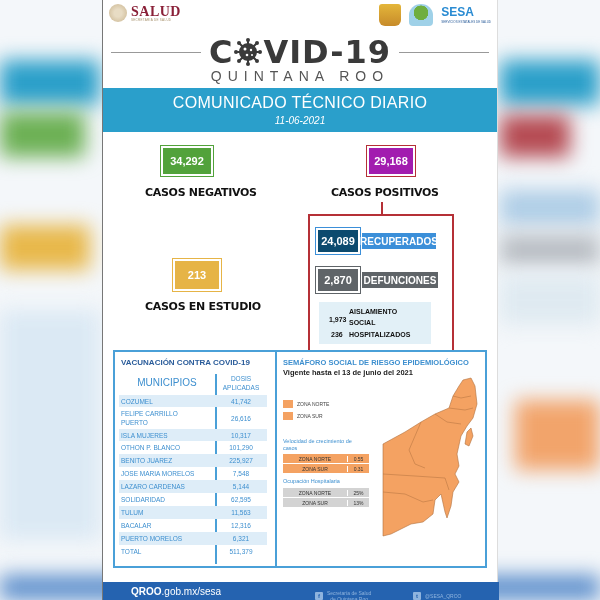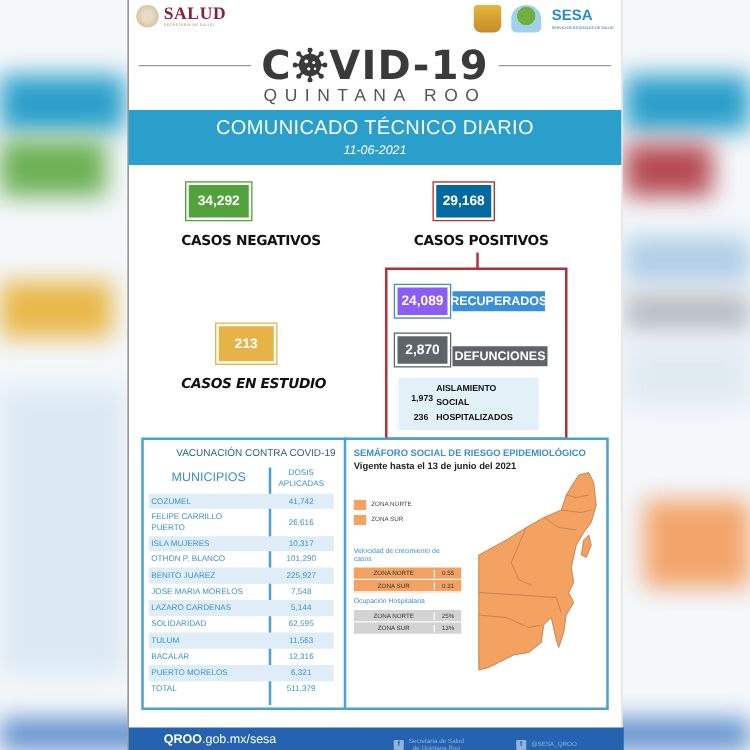--- a/index.html
+++ b/index.html
@@ -49,21 +49,21 @@
   .lbl { position: absolute; font-weight: 900; font-size: 11px; color: #111; white-space: nowrap; font-family: "DejaVu Sans", sans-serif; letter-spacing: -0.3px; }
 
   .pos-box { position: absolute; left: 205px; top: 214px; width: 146px; height: 138px; border: 2px solid #b53036; }
   .pos-conn { position: absolute; left: 278px; top: 202px; width: 2px; height: 13px; background: #b53036; }
   .stat-row { position: absolute; display: flex; align-items: center; }
   .stat-num { color: #fff; font-weight: bold; font-size: 11px; display: flex; align-items: center; justify-content: center; border: 2px solid #fff; }
   .stat-lbl { color: #fff; font-weight: bold; font-size: 10px; display: flex; align-items: center; justify-content: center; height: 16px; }
   .sub-box { position: absolute; left: 216px; top: 302px; width: 112px; height: 42px; background: #e2f0f7; font-size: 7px; font-weight: bold; color: #111; }
 
   .vac-panel { position: absolute; left: 10px; top: 350px; width: 374px; height: 218px; border: 2px solid #4aa0d8; }
-  .vac-title { position: absolute; left: 6px; top: 6px; font-size: 8px; font-weight: normal; color: #2a5c9a; margin-left: 20px; }
+  .vac-title { position: absolute; left: 6px; top: 6px; font-size: 8px; font-weight: bold; color: #2a5c9a; }
   .vac-table { position: absolute; left: 4px; top: 18px; width: 148px; }
   .vac-head { display: flex; height: 25px; align-items: center; }
   .vac-head .c1 { width: 96px; text-align: center; color: #3d8fcf; font-size: 10px; }
   .vac-head .c2 { width: 52px; text-align: center; color: #3d8fcf; font-size: 6.5px; line-height: 9px; }
   .vac-row { display: flex; align-items: center; font-size: 6.5px; color: #3d8fcf; }
   .vac-row .c1 { width: 96px; padding-left: 2px; line-height: 9px; }
   .vac-row .c2 { width: 52px; text-align: center; }
   .vac-row.alt { background: #deedf8; }
   .vac-divider { position: absolute; left: 100px; top: 22px; width: 2px; height: 190px; background: #4aa0d8; }
   .vac-sep { position: absolute; left: 160px; top: -2px; width: 2px; height: 218px; background: #4aa0d8; }
@@ -156,54 +156,54 @@
       <div class="rule"></div>
     </div>
     <div class="qroo-text">QUINTANA ROO</div>
   </div>
 
   <div class="banner">
     <div class="banner-title">COMUNICADO TÉCNICO DIARIO</div>
     <div class="banner-date">11-06-2021</div>
   </div>
 
-  <div class="card" style="left:46px;top:146px;width:52px;height:30px;background:#52a23b;outline-color:#52a23b;">
+  <div class="card" style="left:58px;top:146px;width:52px;height:30px;background:#52a23b;outline-color:#52a23b;">
     <span>34,292</span>
   </div>
   <div class="lbl" style="left:42px;top:186px;">CASOS NEGATIVOS</div>
 
-  <div class="card" style="left:244px;top:146px;width:48px;height:30px;background:#0369a1;outline-color:#b53036;">
+  <div class="card" style="left:264px;top:146px;width:48px;height:30px;background:#a21caf;outline-color:#b53036;">
     <span>29,168</span>
   </div>
   <div class="lbl" style="left:228px;top:186px;">CASOS POSITIVOS</div>
   <div class="pos-conn"></div>
   <div class="pos-box"></div>
 
   <div class="stat-row" style="left:213px;top:228px;">
-    <div class="stat-num" style="width:44px;height:26px;background:#8b5cf6;outline:1px solid #3b8fd9;">24,089</div>
+    <div class="stat-num" style="width:44px;height:26px;background:#0c4a6e;outline:1px solid #3b8fd9;">24,089</div>
     <div class="stat-lbl" style="width:74px;background:#3b8fd9;margin-left:2px;">RECUPERADOS</div>
   </div>
 
-  <div class="stat-row" style="left:213px;top:267px;align-items:flex-end;">
+  <div class="stat-row" style="left:213px;top:267px;">
     <div class="stat-num" style="width:44px;height:26px;background:#5f6468;outline:1px solid #5f6468;">2,870</div>
     <div class="stat-lbl" style="width:76px;background:#5f6468;margin-left:2px;">DEFUNCIONES</div>
   </div>
 
   <div class="sub-box">
     <span style="position:absolute;left:10px;top:14px;">1,973</span>
     <span style="position:absolute;left:30px;top:6px;">AISLAMIENTO</span>
     <span style="position:absolute;left:30px;top:17px;">SOCIAL</span>
     <span style="position:absolute;left:12px;top:29px;">236</span>
     <span style="position:absolute;left:30px;top:29px;">HOSPITALIZADOS</span>
   </div>
 
   <div class="card" style="left:70px;top:259px;width:48px;height:32px;background:#e6b446;outline-color:#e6b446;">
     <span>213</span>
   </div>
-  <div class="lbl" style="left:42px;top:300px;font-style:italic;">CASOS EN ESTUDIO</div>
+  <div class="lbl" style="left:42px;top:300px;">CASOS EN ESTUDIO</div>
 
   <div class="vac-panel">
     <div class="vac-title">VACUNACIÓN CONTRA COVID-19</div>
     <div class="vac-divider"></div>
     <div class="vac-table">
       <div class="vac-head">
         <div class="c1">MUNICIPIOS</div>
         <div class="c2">
           <div>DOSIS</div>
           <div>APLICADAS</div>

